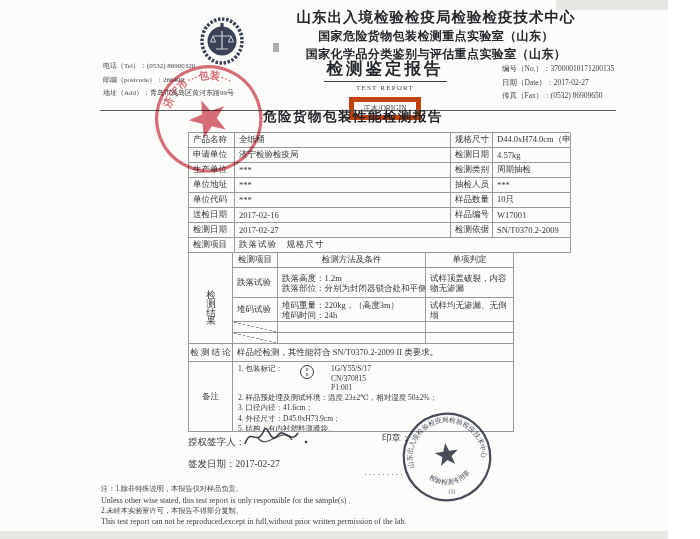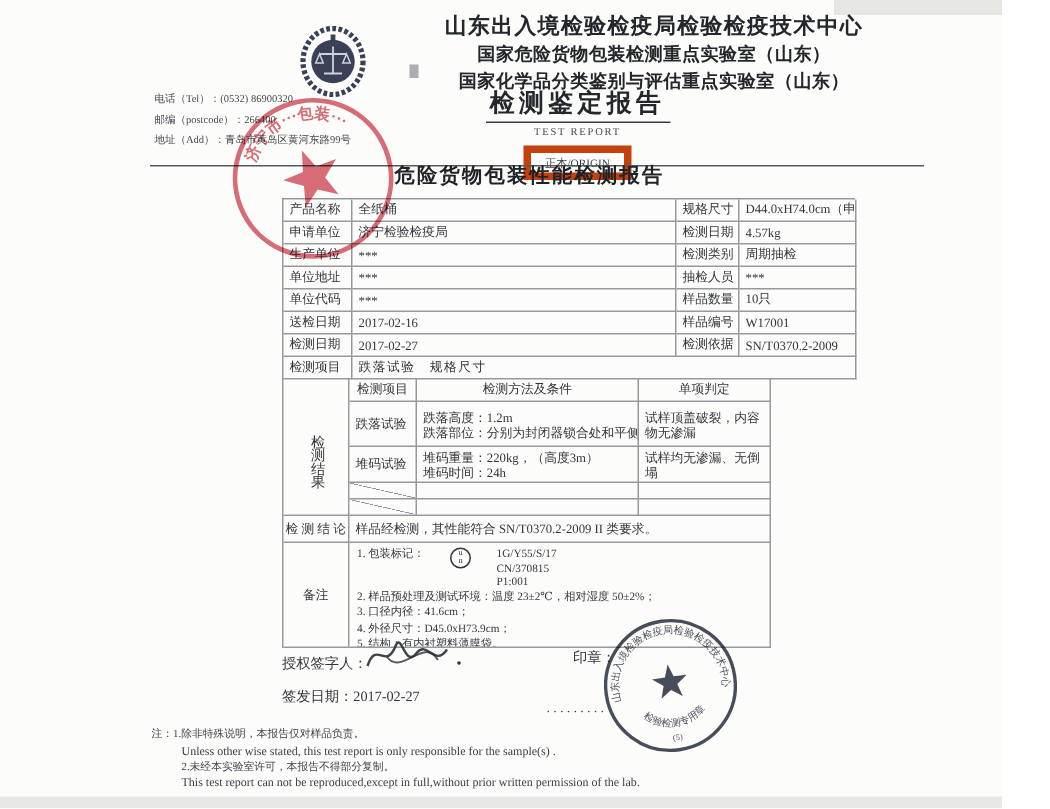--- a/index.html
+++ b/index.html
@@ -51,21 +51,21 @@
   .auth-label{position:absolute;left:188px;top:436px;font-size:9.5px}
   .sig{position:absolute;left:240px;top:421px;width:84px;height:32px}
   .seal-label{position:absolute;left:382px;top:432px;font-size:9.5px}
   .issue-row{position:absolute;left:188px;top:458px;font-size:9.5px}
   .dots{position:absolute;left:364px;top:469px;font-size:9px;letter-spacing:1.5px;color:#3a3e44}
 
   
   .footnotes{position:absolute;left:101px;top:484px;color:#3d4147}
   .fn-cn{font-size:7.2px;line-height:10.5px}
   .fn-en{font-size:8px;line-height:11px}
-  .indent{margin-left:20px}
+  .indent{margin-left:0}
 
   
   .company-stamp{position:absolute;left:148px;top:57px;width:120px;height:120px;transform:rotate(-22deg);opacity:.78;mix-blend-mode:multiply}
   .official-seal{position:absolute;left:400px;top:410px;width:94px;height:94px;transform:rotate(-8deg);opacity:.88;mix-blend-mode:multiply}
 </style>
 </head>
 <body>
 
 <div class="page">
 
@@ -94,20 +94,25 @@
     <div>邮编（postcode）：266400</div>
     <div>地址（Add）：青岛市黄岛区黄河东路99号</div>
   </div>
 
   <div class="report-title">
     <div><span class="rt-cn">检测鉴定报告</span></div>
     <div class="rt-en">TEST REPORT</div>
     <div><span class="rt-origin">正本/ORIGIN</span></div>
   </div>
 
+  <div class="meta">
+    <div><span>编号（No.）：</span><span>37000010171200135</span></div>
+    <div><span>日期（Date）：</span><span>2017-02-27</span></div>
+    <div><span>传真（Fax）：</span><span>(0532) 86909650</span></div>
+  </div>
 
   <div class="header-rule"></div>
   <div class="doc-title">危险货物包装性能检测报告</div>
 
   <div class="grid info-table">
     <div class="cell">产品名称</div>
     <div class="cell">全纸桶</div>
     <div class="cell">规格尺寸</div>
     <div class="cell">D44.0xH74.0cm（申报）</div>
 

